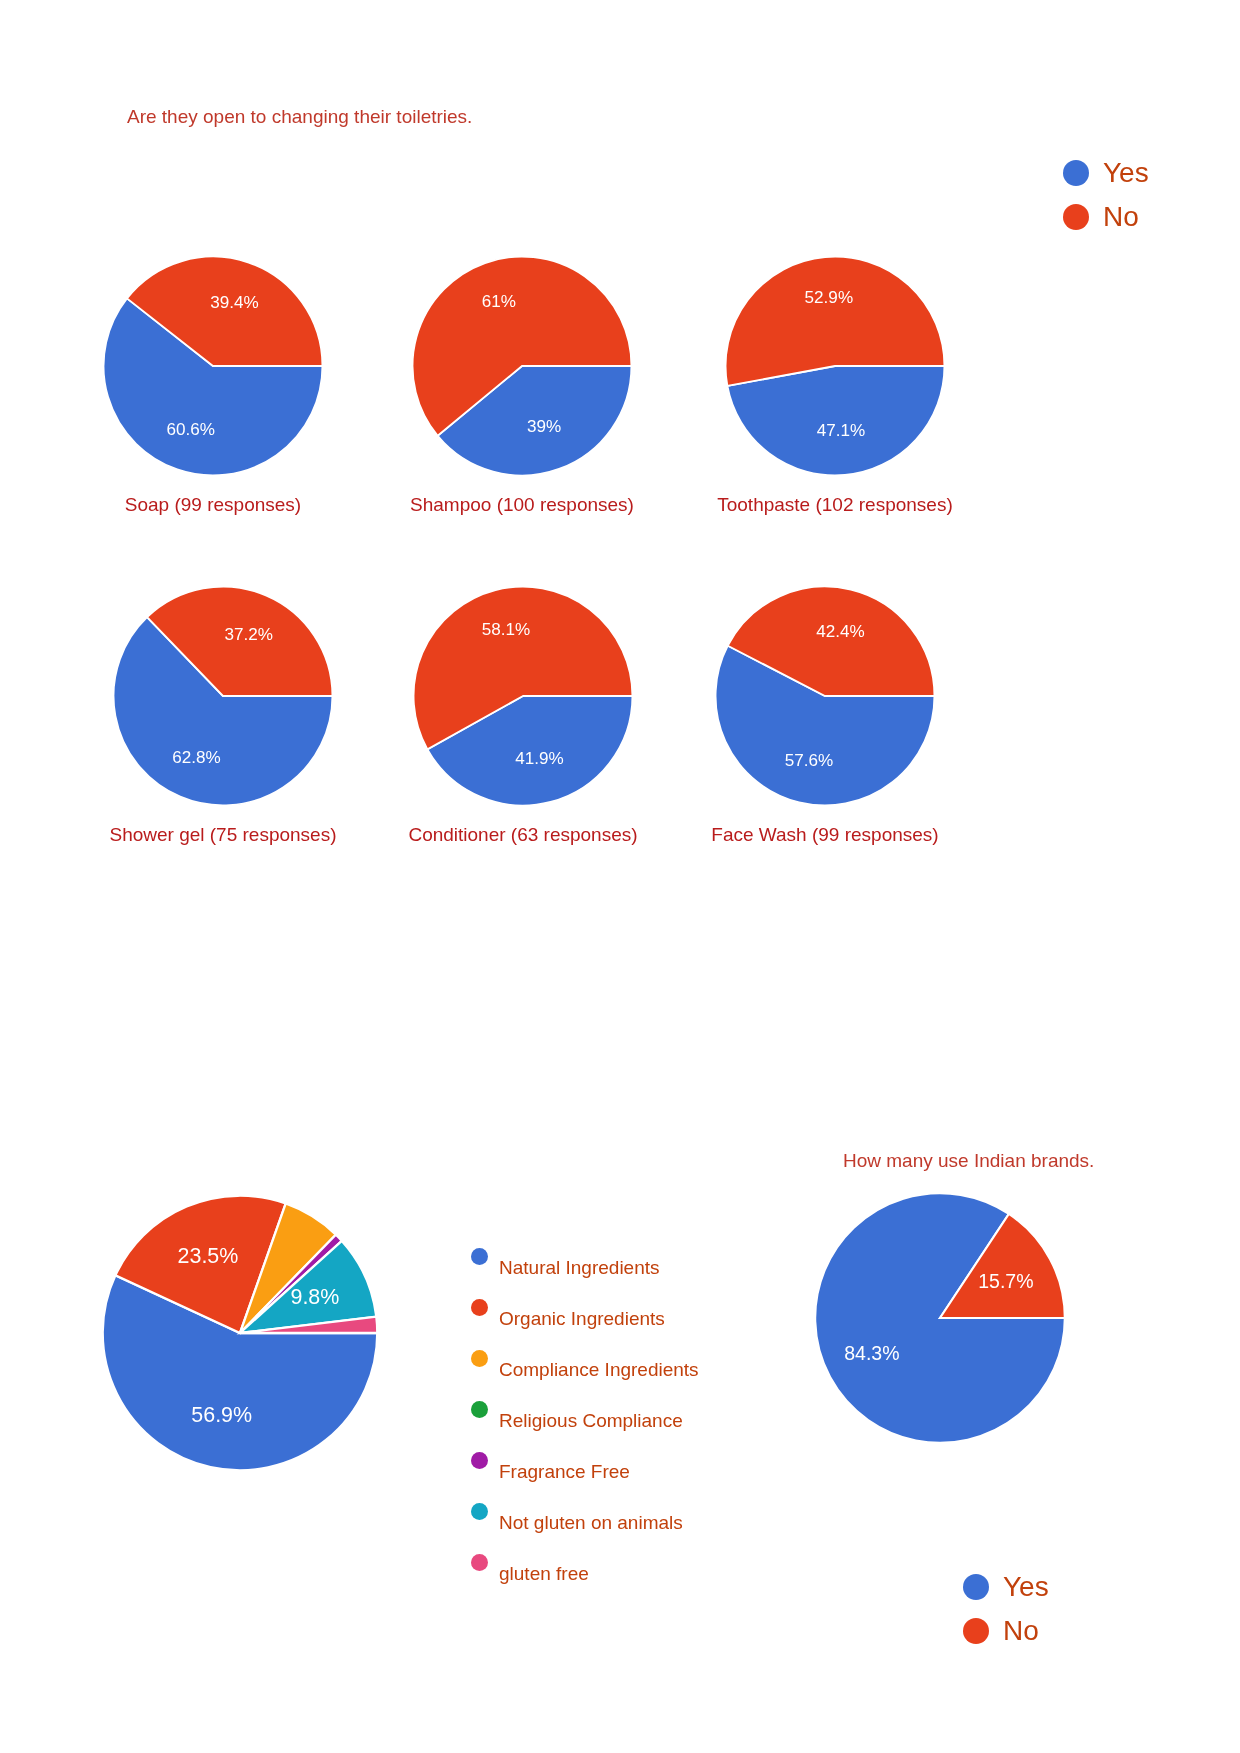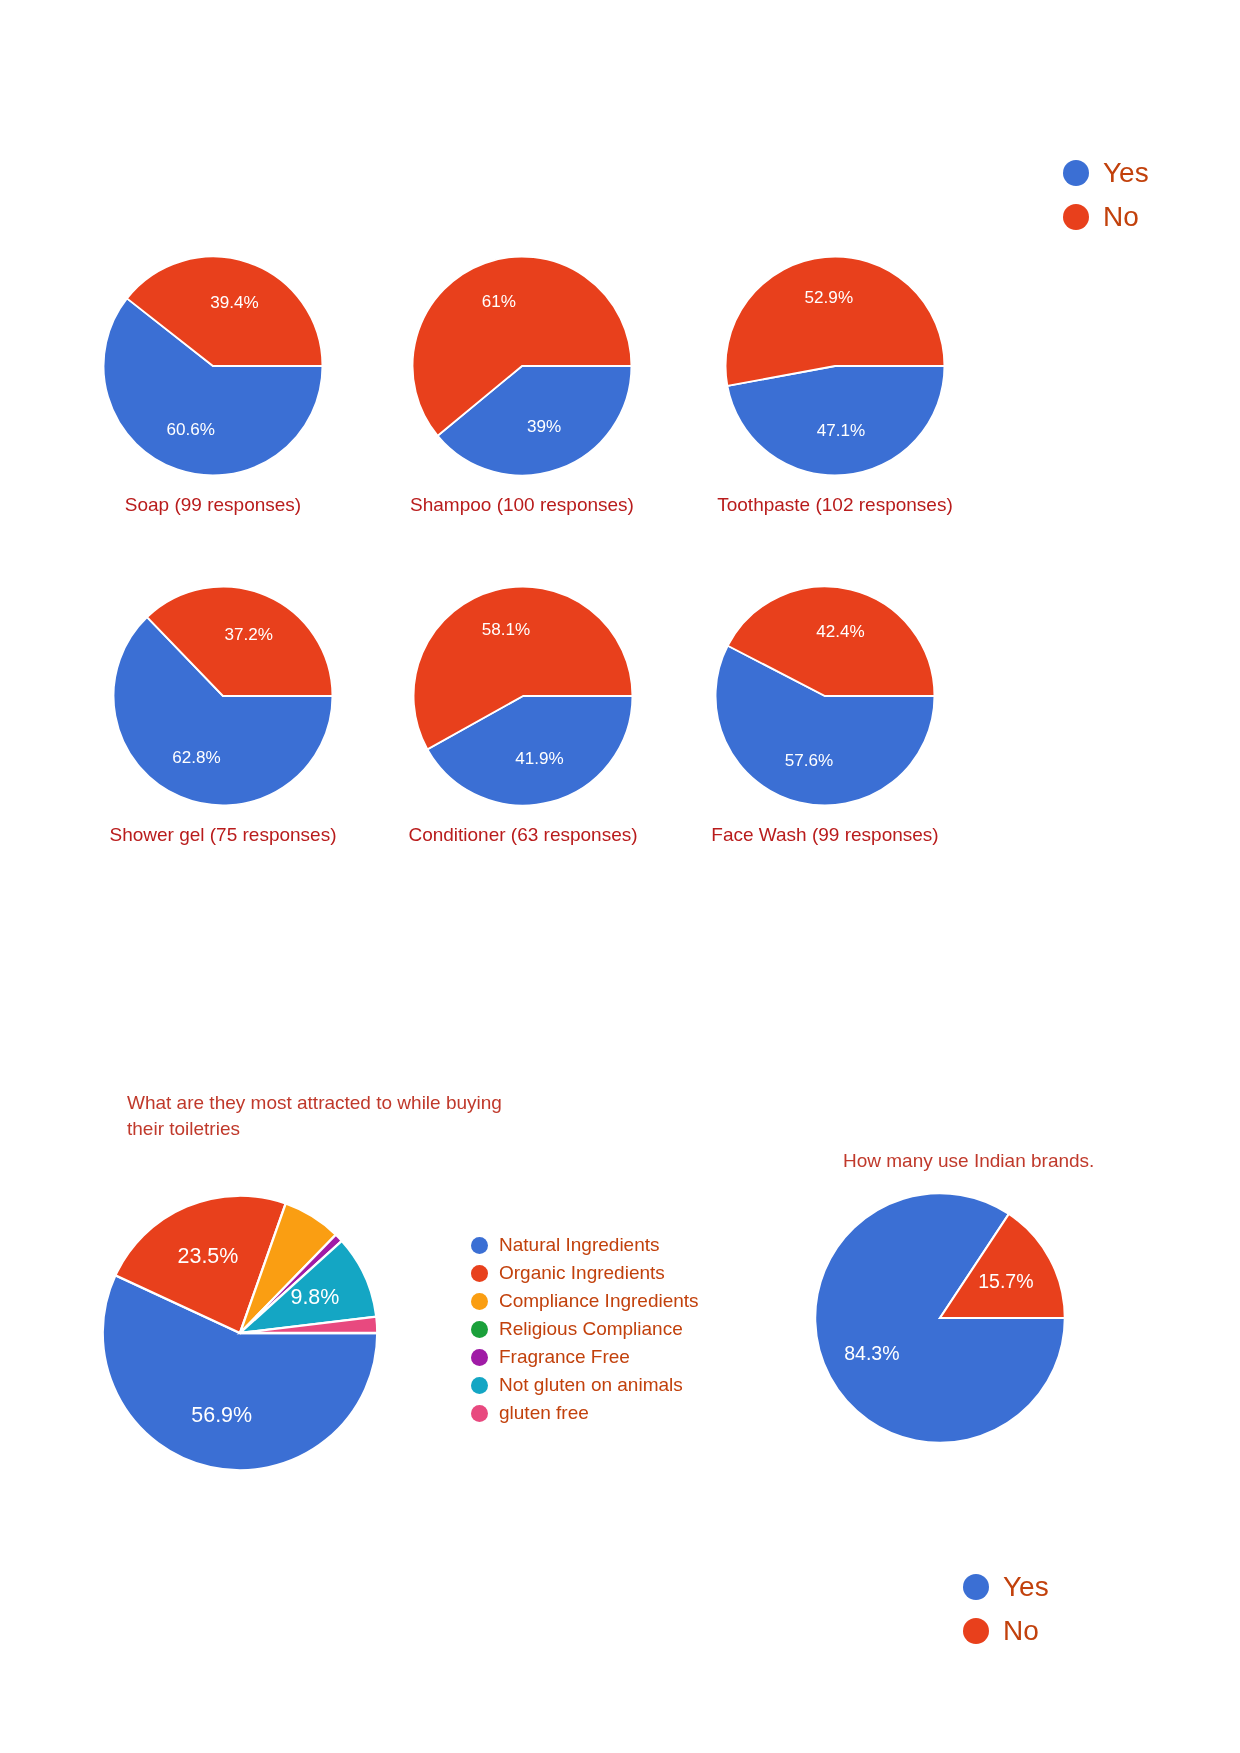--- a/index.html
+++ b/index.html
@@ -76,31 +76,32 @@
   }
   .legend-text {
     color: #c2410c;
     font-size: 28px;
     line-height: 30px;
     white-space: nowrap;
   }
 
   .legend.small .legend-row { margin-bottom: 6px; }
   .legend.small .legend-dot { width: 17px; height: 17px; flex: 0 0 17px; margin-right: 11px; }
-  .legend.small .legend-text { font-size: 19px; line-height: 22px; }
+  .legend.small .legend-text { font-size: 19px; line-height: 22px; margin-top: 23px; }
 
   #legend-yesno-top    { left: 1063px; top: 158px; }
   #legend-attracted    { left: 471px; top: 1234px; }
   #legend-yesno-bottom { left: 963px; top: 1572px; }
 </style>
 </head>
 <body>
 
 <div class="page">
 
+  <div class="section-title" id="title-open">Are they open to changing their toiletries.</div>
 
   <div class="legend" id="legend-yesno-top">
     <div class="legend-row">
       <span class="legend-dot" style="background:#3b6fd4"></span>
       <span class="legend-text">Yes</span>
     </div>
     <div class="legend-row">
       <span class="legend-dot" style="background:#e8401c"></span>
       <span class="legend-text">No</span>
     </div>
@@ -177,22 +178,20 @@
           <path d="M 100 100 L 196.00 100.00 A 96 96 0 1 1 14.74 55.88 Z" fill="#3b6fd4" stroke="#ffffff" stroke-width="1.6"></path>
           <path d="M 100 100 L 14.74 55.88 A 96 96 0 0 1 196.00 100.00 Z" fill="#e8401c" stroke="#ffffff" stroke-width="1.6"></path>
           <text x="85.9" y="157.8" class="slice-label lg">57.6%</text>
           <text x="113.6" y="44.0" class="slice-label lg">42.4%</text>
         </svg>
     </div>
     <div class="pie-caption">Face Wash
 (99 responses)</div>
   </div>
 
-  <div class="section-title" id="title-attracted">What are they most attracted to while buying
-their toiletries</div>
 
   <div class="section-title" id="title-indian">How many use Indian brands.</div>
 
   <div class="pie-cell" style="left:90px; top:1190px; width:300px;">
     <div class="pie-wrap big2">
       <svg class="pie-svg" viewBox="0 0 200 200">
           <path d="M 100 100 L 196.00 100.00 A 96 96 0 1 1 12.88 59.67 Z" fill="#3b6fd4" stroke="#ffffff" stroke-width="1.6"></path>
           <path d="M 100 100 L 12.88 59.67 A 96 96 0 0 1 131.95 9.47 Z" fill="#e8401c" stroke="#ffffff" stroke-width="1.6"></path>
           <path d="M 100 100 L 131.95 9.47 A 96 96 0 0 1 167.02 31.27 Z" fill="#fa9e12" stroke="#ffffff" stroke-width="1.6"></path>
           <path d="M 100 100 L 167.02 31.27 A 96 96 0 0 1 171.21 35.61 Z" fill="#a01ba6" stroke="#ffffff" stroke-width="1.6"></path>

